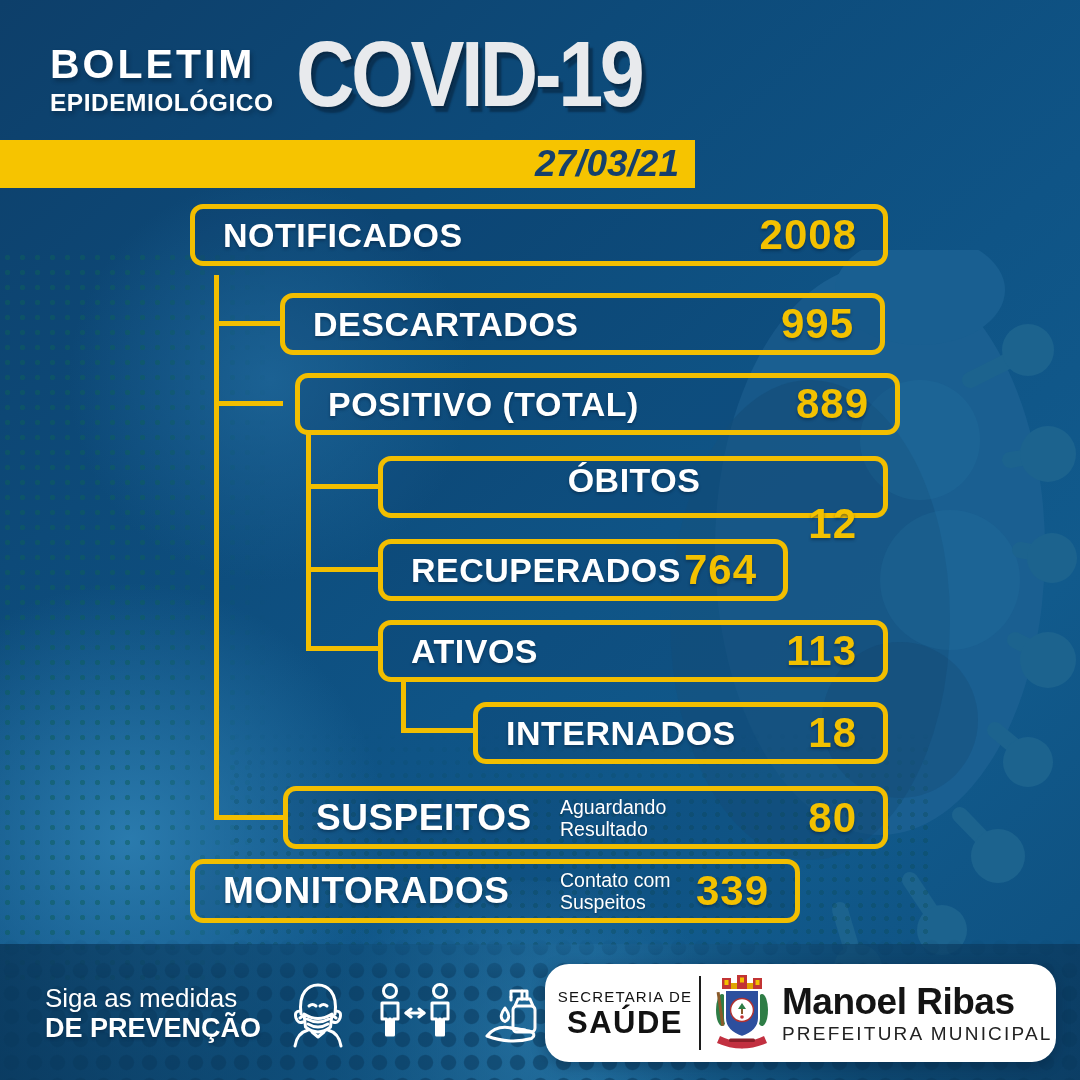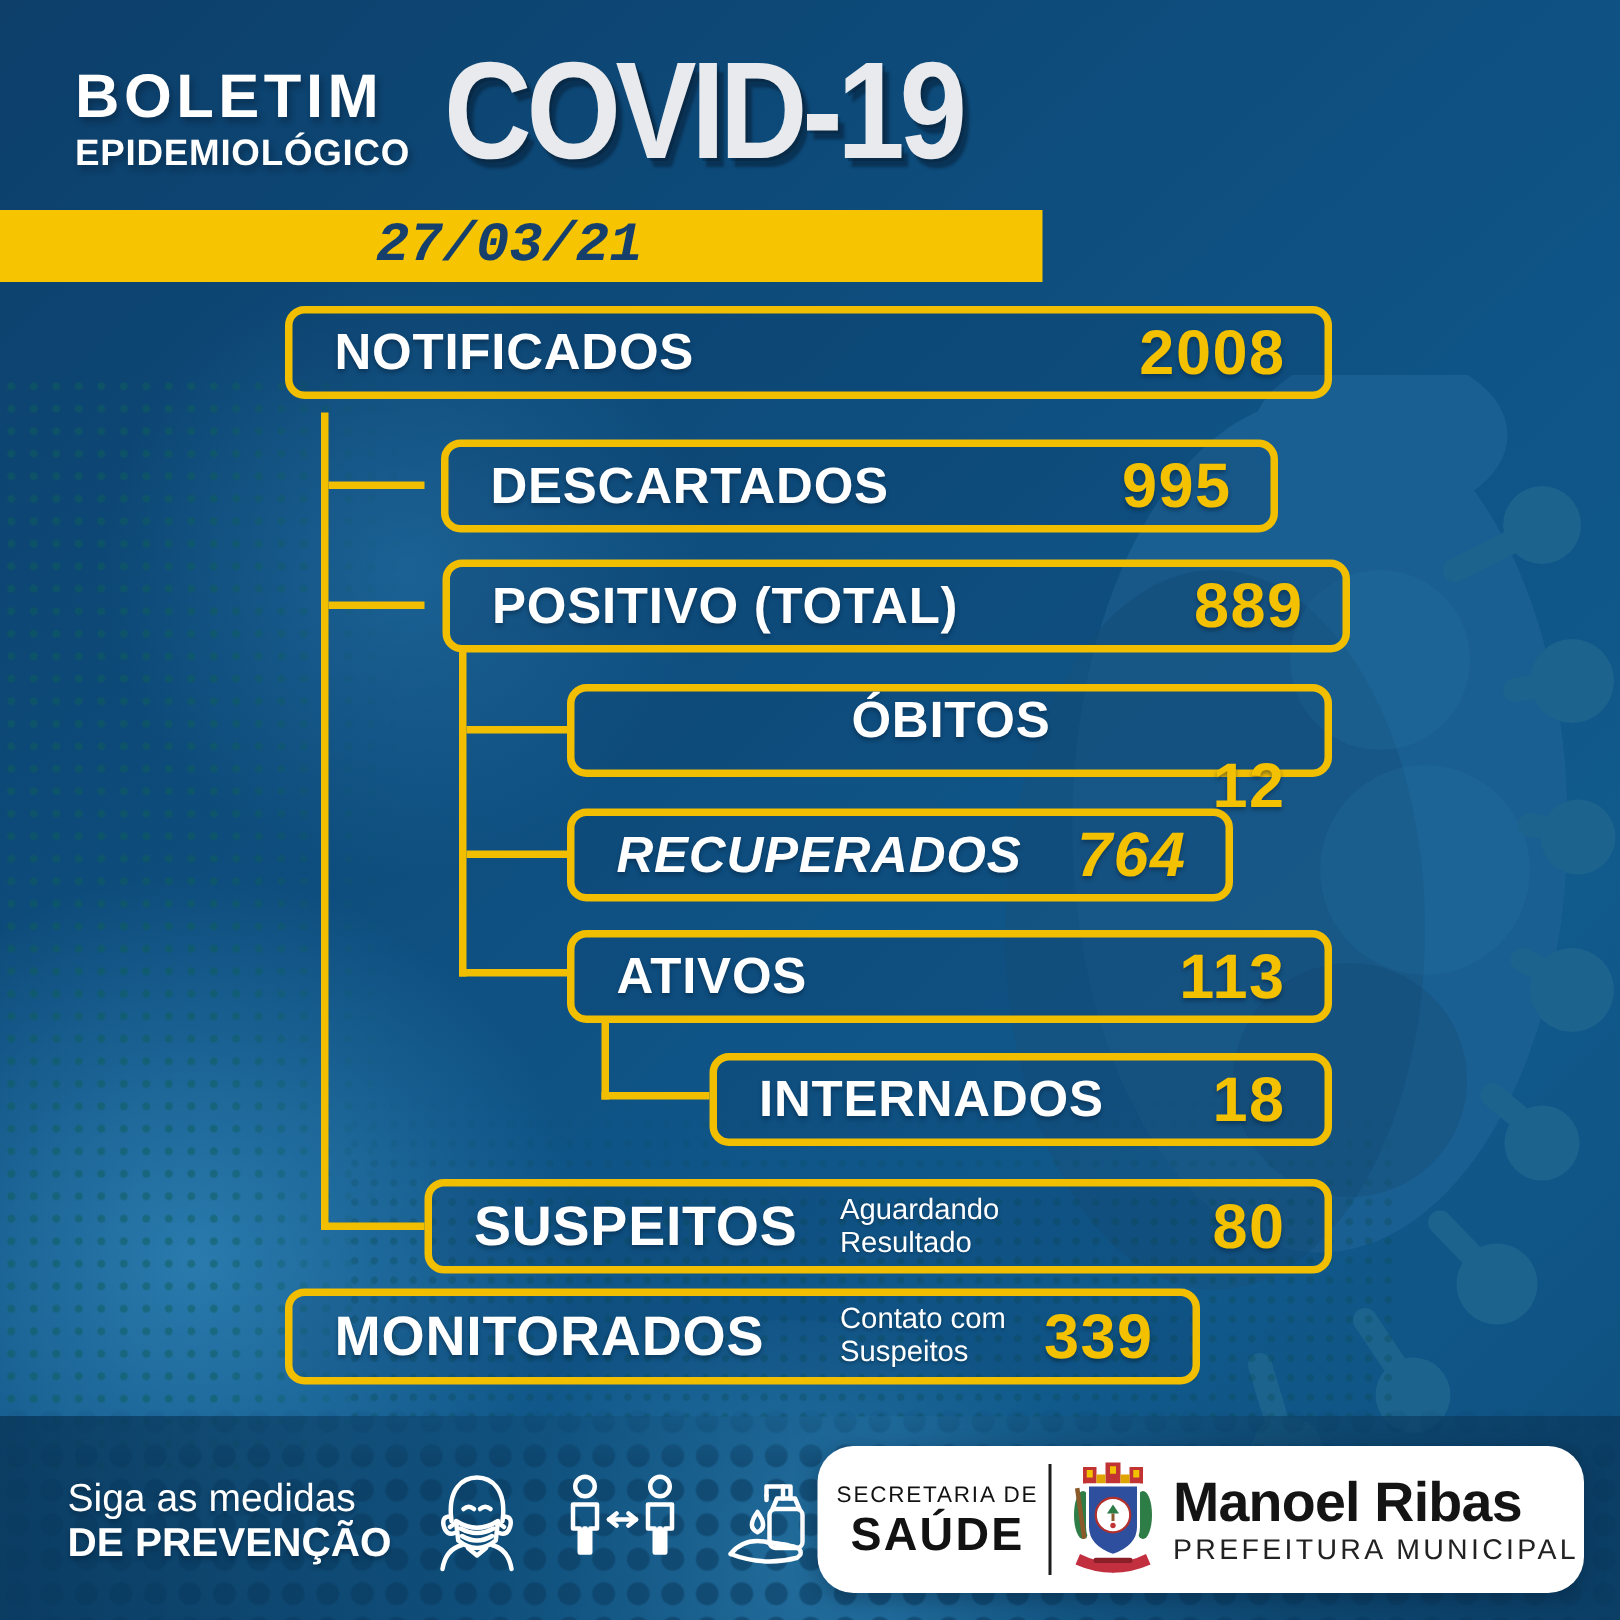--- a/index.html
+++ b/index.html
@@ -37,41 +37,41 @@
     mask-image:linear-gradient(to bottom,transparent 0%,#000 30%);}
 
   
   .kicker{left:50px;top:44px;color:#fff;z-index:4;text-shadow:2px 3px 4px rgba(6,28,50,.45);}
   .kicker .l1{font-size:41px;font-weight:bold;letter-spacing:3px;line-height:1;}
   .kicker .l2{font-size:24.5px;font-weight:bold;letter-spacing:0.5px;line-height:1;margin-top:6px;}
   .covid-title{left:296px;top:26px;z-index:4;color:#e8eaed;font-size:92px;font-weight:bold;
     letter-spacing:-4px;transform:scaleX(.88);transform-origin:left top;line-height:1.05;
     text-shadow:5px 6px 2px rgba(6,28,50,.5),2px 2px 0 rgba(6,28,50,.35);}
   .date-band{left:0;top:140px;width:695px;height:48px;background:#f6c400;z-index:3;
-    display:flex;align-items:center;justify-content:center;padding:0;box-sizing:border-box;font-family:Liberation Mono, monospace;}
+    display:flex;align-items:center;justify-content:flex-end;padding:0;box-sizing:border-box;}
   .date-band span{font-size:37px;font-weight:bold;font-style:italic;color:#16406b;margin-right:16px;letter-spacing:0;}
 
   
   .conn{position:absolute;background:#f2be00;z-index:1;}
 
   
   .tree-box{position:absolute;z-index:2;box-sizing:border-box;height:62px;
     border:5px solid #f2be00;border-radius:13px;background:rgba(6,42,84,.12);
     display:flex;align-items:center;padding:0 26px 0 28px;}
   .tree-box .label{color:#fff;font-weight:bold;font-size:34px;letter-spacing:.5px;
     text-shadow:0 2px 3px rgba(4,28,54,.45);white-space:nowrap;}
   .tree-box .value{margin-left:auto;color:#f3c100;font-weight:bold;font-size:42px;letter-spacing:1px;
     text-shadow:0 2px 3px rgba(4,28,54,.45);white-space:nowrap;}
   .tree-box .sublabel{position:absolute;top:50%;transform:translateY(-50%);width:160px;
     color:#fff;font-size:19.5px;line-height:1.15;font-weight:normal;text-shadow:0 1px 2px rgba(4,28,54,.4);}
   .r0{left:190px;top:204px;width:698px;}
-  .r1{left:294px;top:293px;width:558px;}
+  .r1{left:280px;top:293px;width:605px;}
   .r2{left:295px;top:373px;width:605px;}
   .r3{left:378px;top:456px;width:510px;flex-direction:column;}
-  .r4{left:378px;top:539px;width:444px;font-style:italic;}
+  .r4{left:378px;top:539px;width:410px;}
   .r5{left:378px;top:620px;width:510px;}
   .r6{left:473px;top:702px;width:415px;}
   .r7{left:283px;top:786px;width:605px;height:63px;}
   .r8{left:190px;top:859px;width:610px;height:64px;}
   .r7 .label,.r8 .label{font-size:37px;}
   .r7 .sublabel{left:272px;}
   .r8 .sublabel{left:365px;}
 
   
   .prevention{left:45px;top:978px;z-index:6;display:flex;align-items:center;}

